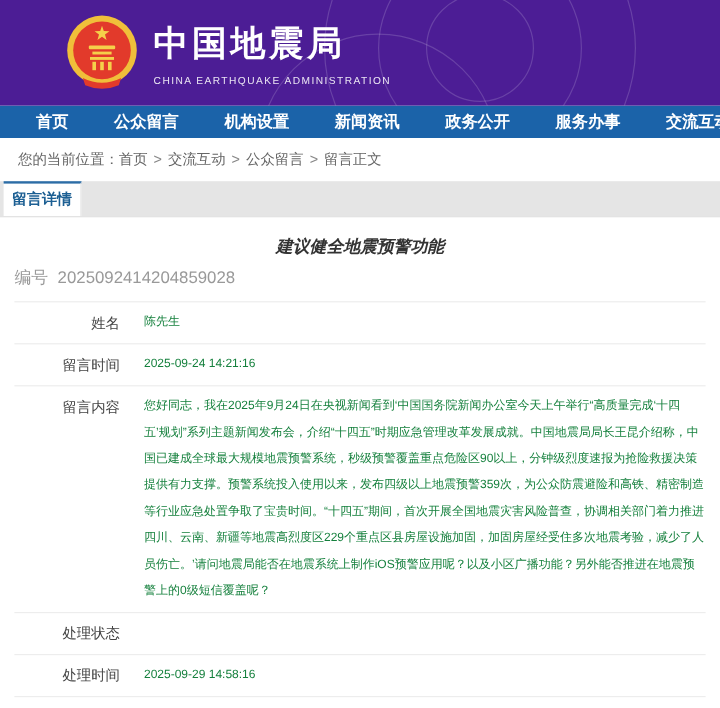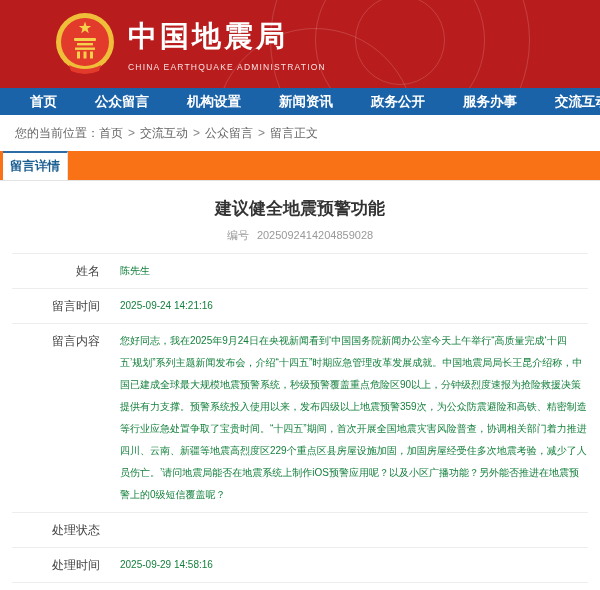--- a/index.html
+++ b/index.html
@@ -1,20 +1,20 @@
 <!DOCTYPE html>
 <html><head>
 <meta charset="utf-8">
 <style>
   * { margin:0; padding:0; box-sizing:border-box; }
   html,body { width:600px; height:590px; overflow:hidden; background:#fff;
     font-family:"Liberation Sans","DejaVu Sans",sans-serif; }
 
   
-  .header { position:relative; height:88px; background:#b91c1c; overflow:hidden; }
+  .header { position:relative; height:88px; background:#4c1d95; overflow:hidden; }
   .ripple { position:absolute; border:1px solid rgba(255,255,255,.16); border-radius:50%; }
   .r1 { width:90px;  height:90px;  left:355px; top:-5px; }
   .r2 { width:170px; height:170px; left:315px; top:-45px; }
   .r3 { width:260px; height:260px; left:270px; top:-90px; }
   .r4 { width:200px; height:200px; left:215px; top:28px; }
   .emblem { position:absolute; left:55px; top:11px; width:60px; height:66px; cursor:pointer; }
   .brand { position:absolute; left:128px; top:17px; color:#fff; }
   .brand-title { font-size:29px; font-weight:bold; letter-spacing:3px; }
   .brand-sub { margin-top:5px; font-size:8.5px; letter-spacing:1.2px; color:rgba(255,255,255,.88); }
 
@@ -24,29 +24,29 @@
   .nav-item { flex:none; margin-right:38px; line-height:27px; font-size:13.5px;
     font-weight:bold; color:#fff; white-space:nowrap; cursor:pointer; }
 
   
   .breadcrumb { height:36px; line-height:36px; padding-left:15px; font-size:12px; color:#666;
     white-space:nowrap; }
   .breadcrumb .bc-link { cursor:pointer; }
   .breadcrumb .bc-sep { margin:0 5px; color:#888; }
 
   
-  .tabbar { height:30px; background:#f97316; border-bottom:1px solid #e3e3e3; display:flex; }
+  .tabbar { height:30px; background:#e5e5e5; border-bottom:1px solid #e3e3e3; display:flex; }
   .tab-active { background:#fff; border-top:2px solid #2c6da6; border-right:1px solid #e3e3e3;
     margin-left:3px; padding:0 7px; line-height:27px; font-size:12.5px; font-weight:bold;
     color:#1c5f93; cursor:pointer; }
 
   
   .content { padding:0 12px; }
-  .msg-title { margin-top:16px; text-align:center; font-size:17px; font-weight:bold; color:#333; }
-  .msg-number { margin-top:8px; text-align:center; font-size:11px; color:#999; }
+  .msg-title { margin-top:16px; text-align:center; font-size:14px; font-weight:bold; color:#333;font-style:italic; }
+  .msg-number { margin-top:8px; text-align:left; font-size:14px; color:#999; }
   .msg-number .num-label { margin-right:8px; }
 
   .fields { margin-top:10px; }
   .field-row { display:flex; border-top:1px solid #ededed; padding:6px 0; }
   .field-row:last-child { border-bottom:1px solid #ededed; }
   .field-label { flex:none; width:88px; text-align:right; font-size:12px; color:#444;
     line-height:22px; }
   .field-value { flex:1; margin-left:20px; font-size:10px; color:#15803d; line-height:22px;
     white-space:pre-line; }
 </style>

